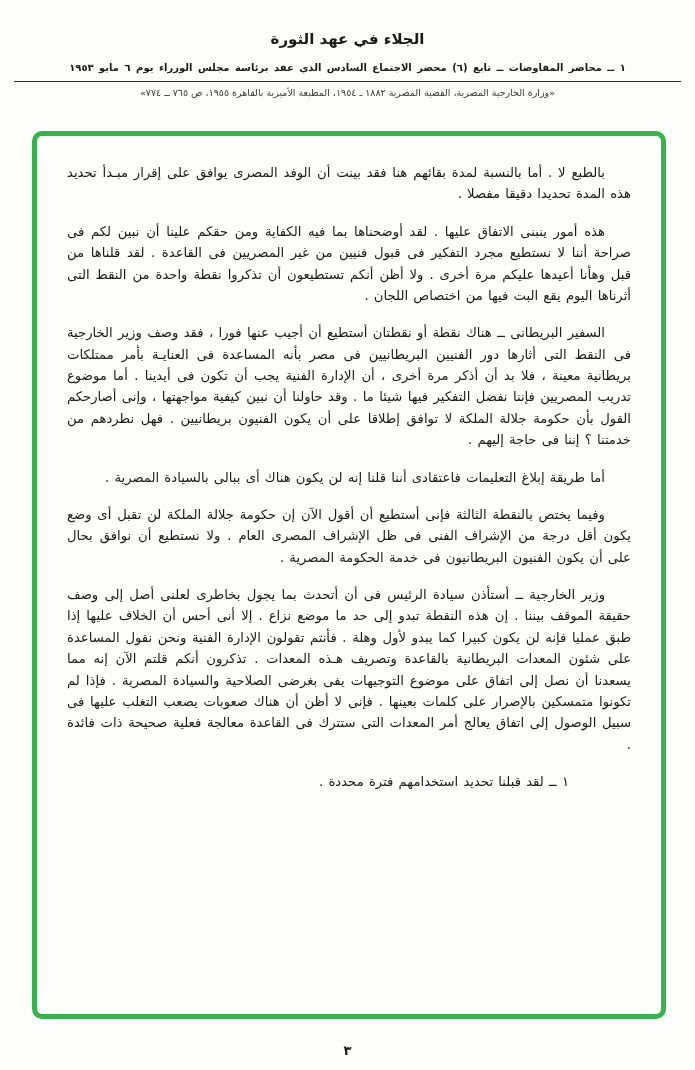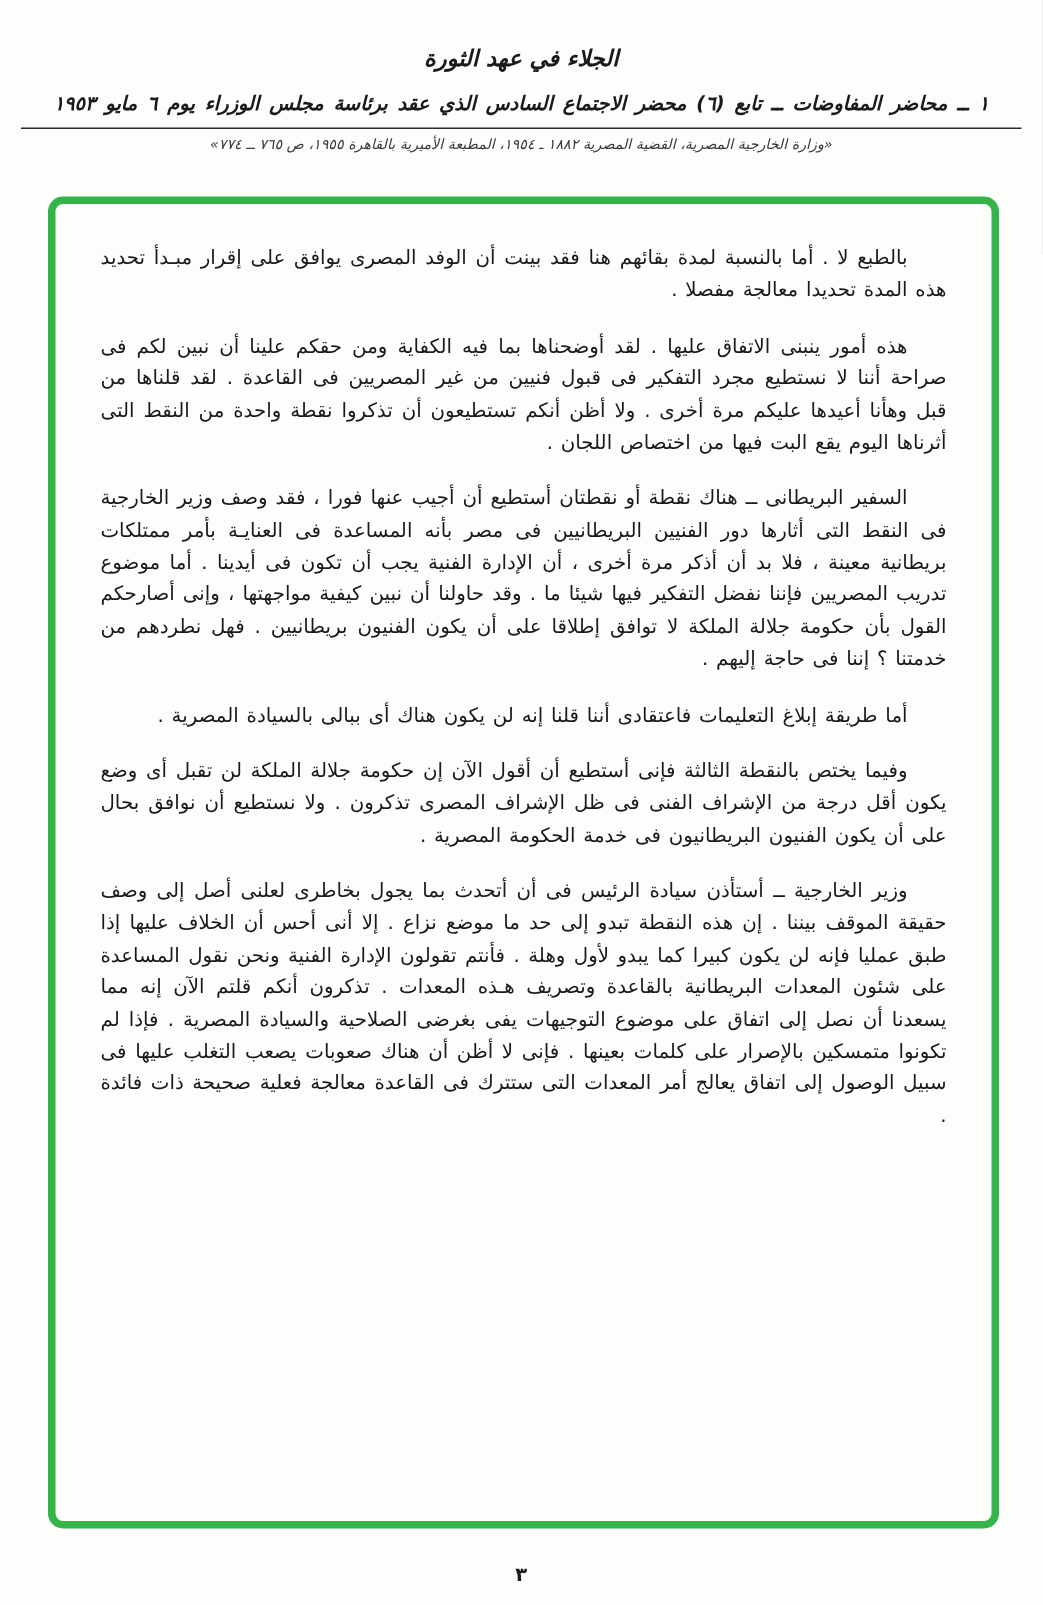--- a/index.html
+++ b/index.html
@@ -15,30 +15,29 @@
     background: #fdfdfb;
     font-family: "DejaVu Sans", sans-serif;
     color: #1a1a1a;
     direction: rtl;
     overflow: hidden;
     box-sizing: border-box;
   }
   header.doc-header {
     padding-top: 30px;
     text-align: center;
-    font-style: italic;
   }
   .doc-title {
     font-size: 15px;
     font-weight: bold;
     margin: 0 0 14px 0;
     letter-spacing: 0.5px;
   }
   .doc-subtitle {
-    font-size: 13px;
+    font-size: 10px;
     font-weight: bold;
     margin: 0 18px 8px 18px;
     word-spacing: 2px;
   }
   .header-rule {
     border: none;
     border-top: 1.5px solid #2b2b2b;
     margin: 6px 14px 5px 14px;
   }
   .doc-source {
@@ -91,25 +90,26 @@
 <div class="page">
 
   <header class="doc-header">
     <h1 class="doc-title">الجلاء في عهد الثورة</h1>
     <div class="doc-subtitle">١ ــ محاضر المفاوضات ــ تابع (٦) محضر الاجتماع السادس الذي عقد برئاسة مجلس الوزراء يوم ٦ مايو ١٩٥٣</div>
     <hr class="header-rule">
     <div class="doc-source">«وزارة الخارجية المصرية، القضية المصرية ١٨٨٢ ـ ١٩٥٤، المطبعة الأميرية بالقاهرة ١٩٥٥، ص ٧٦٥ ــ ٧٧٤»</div>
   </header>
 
   <main class="green-box" style="border-color: rgb(53, 180, 74);">
-    <p>بالطبع لا . أما بالنسبة لمدة بقائهم هنا فقد بينت أن الوفد المصرى يوافق على إقرار مبـدأ تحديد هذه المدة تحديدا معالجة مفصلا .</p>
+    <p>بالطبع لا . أما بالنسبة لمدة بقائهم هنا فقد بينت أن الوفد المصرى يوافق على إقرار مبـدأ تحديد هذه المدة تحديدا دقيقا مفصلا .</p>
     <p>هذه أمور ينبنى الاتفاق عليها . لقد أوضحناها بما فيه الكفاية ومن حقكم علينا أن نبين لكم فى صراحة أننا لا نستطيع مجرد التفكير فى قبول فنيين من غير المصريين فى القاعدة . لقد قلناها من قبل وهأنا أعيدها عليكم مرة أخرى . ولا أظن أنكم تستطيعون أن تذكروا نقطة واحدة من النقط التى أثرناها اليوم يقع البت فيها من اختصاص اللجان .</p>
     <p>السفير البريطانى ــ هناك نقطة أو نقطتان أستطيع أن أجيب عنها فورا ، فقد وصف وزير الخارجية فى النقط التى أثارها دور الفنيين البريطانيين فى مصر بأنه المساعدة فى العنايـة بأمر ممتلكات بريطانية معينة ، فلا بد أن أذكر مرة أخرى ، أن الإدارة الفنية يجب أن تكون فى أيدينا . أما موضوع تدريب المصريين فإننا نفضل التفكير فيها شيئا ما . وقد حاولنا أن نبين كيفية مواجهتها ، وإنى أصارحكم القول بأن حكومة جلالة الملكة لا توافق إطلاقا على أن يكون الفنيون بريطانيين . فهل نطردهم من خدمتنا ؟ إننا فى حاجة إليهم .</p>
     <p>أما طريقة إبلاغ التعليمات فاعتقادى أننا قلنا إنه لن يكون هناك أى ببالى بالسيادة المصرية .</p>
-    <p>وفيما يختص بالنقطة الثالثة فإنى أستطيع أن أقول الآن إن حكومة جلالة الملكة لن تقبل أى وضع يكون أقل درجة من الإشراف الفنى فى ظل الإشراف المصرى تذكرون . ولا نستطيع أن نوافق بحال على أن يكون الفنيون البريطانيون فى خدمة الحكومة المصرية .</p>
+    <p>وفيما يختص بالنقطة الثالثة فإنى أستطيع أن أقول الآن إن حكومة جلالة الملكة لن تقبل أى وضع يكون أقل درجة من الإشراف الفنى فى ظل الإشراف المصرى العام . ولا نستطيع أن نوافق بحال على أن يكون الفنيون البريطانيون فى خدمة الحكومة المصرية .</p>
     <p>وزير الخارجية ــ أستأذن سيادة الرئيس فى أن أتحدث بما يجول بخاطرى لعلنى أصل إلى وصف حقيقة الموقف بيننا . إن هذه النقطة تبدو إلى حد ما موضع نزاع . إلا أنى أحس أن الخلاف عليها إذا طبق عمليا فإنه لن يكون كبيرا كما يبدو لأول وهلة . فأنتم تقولون الإدارة الفنية ونحن نقول المساعدة على شئون المعدات البريطانية بالقاعدة وتصريف هـذه المعدات . تذكرون أنكم قلتم الآن إنه مما يسعدنا أن نصل إلى اتفاق على موضوع التوجيهات يفى بغرضى الصلاحية والسيادة المصرية . فإذا لم تكونوا متمسكين بالإصرار على كلمات بعينها . فإنى لا أظن أن هناك صعوبات يصعب التغلب عليها فى سبيل الوصول إلى اتفاق يعالج أمر المعدات التى ستترك فى القاعدة معالجة فعلية صحيحة ذات فائدة .</p>
+    <p class="numbered-item">١ ــ لقد قبلنا تحديد استخدامهم فترة محددة .</p>
   </main>
 
   <footer class="doc-footer">
     <div class="page-number">٣</div>
   </footer>
 
 </div>
 
 </body></html>

